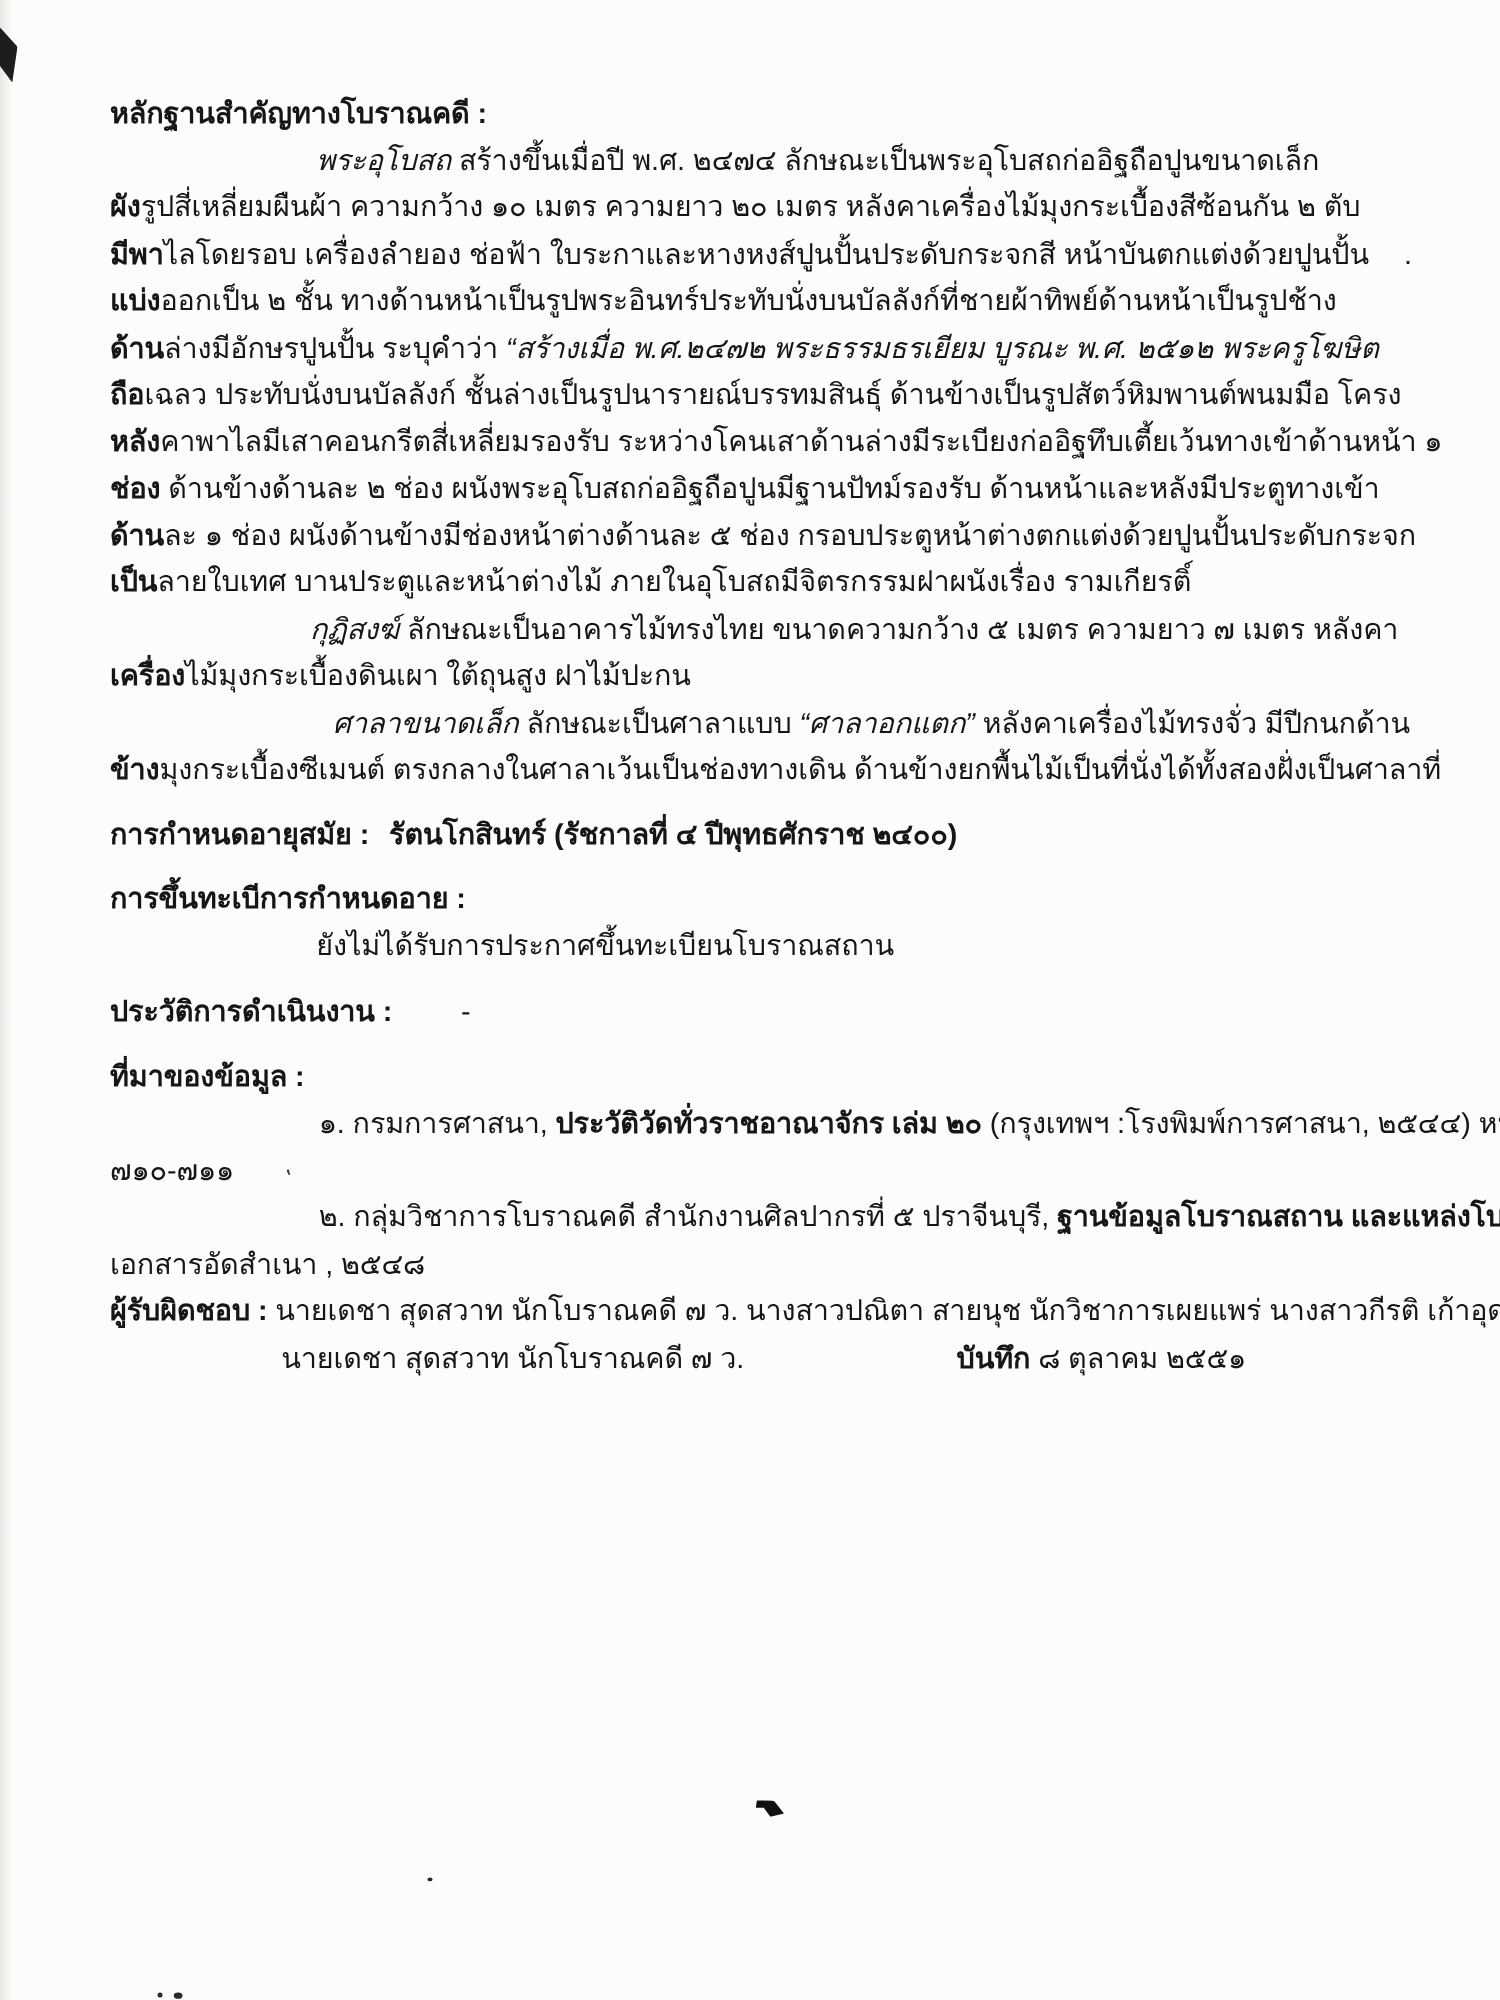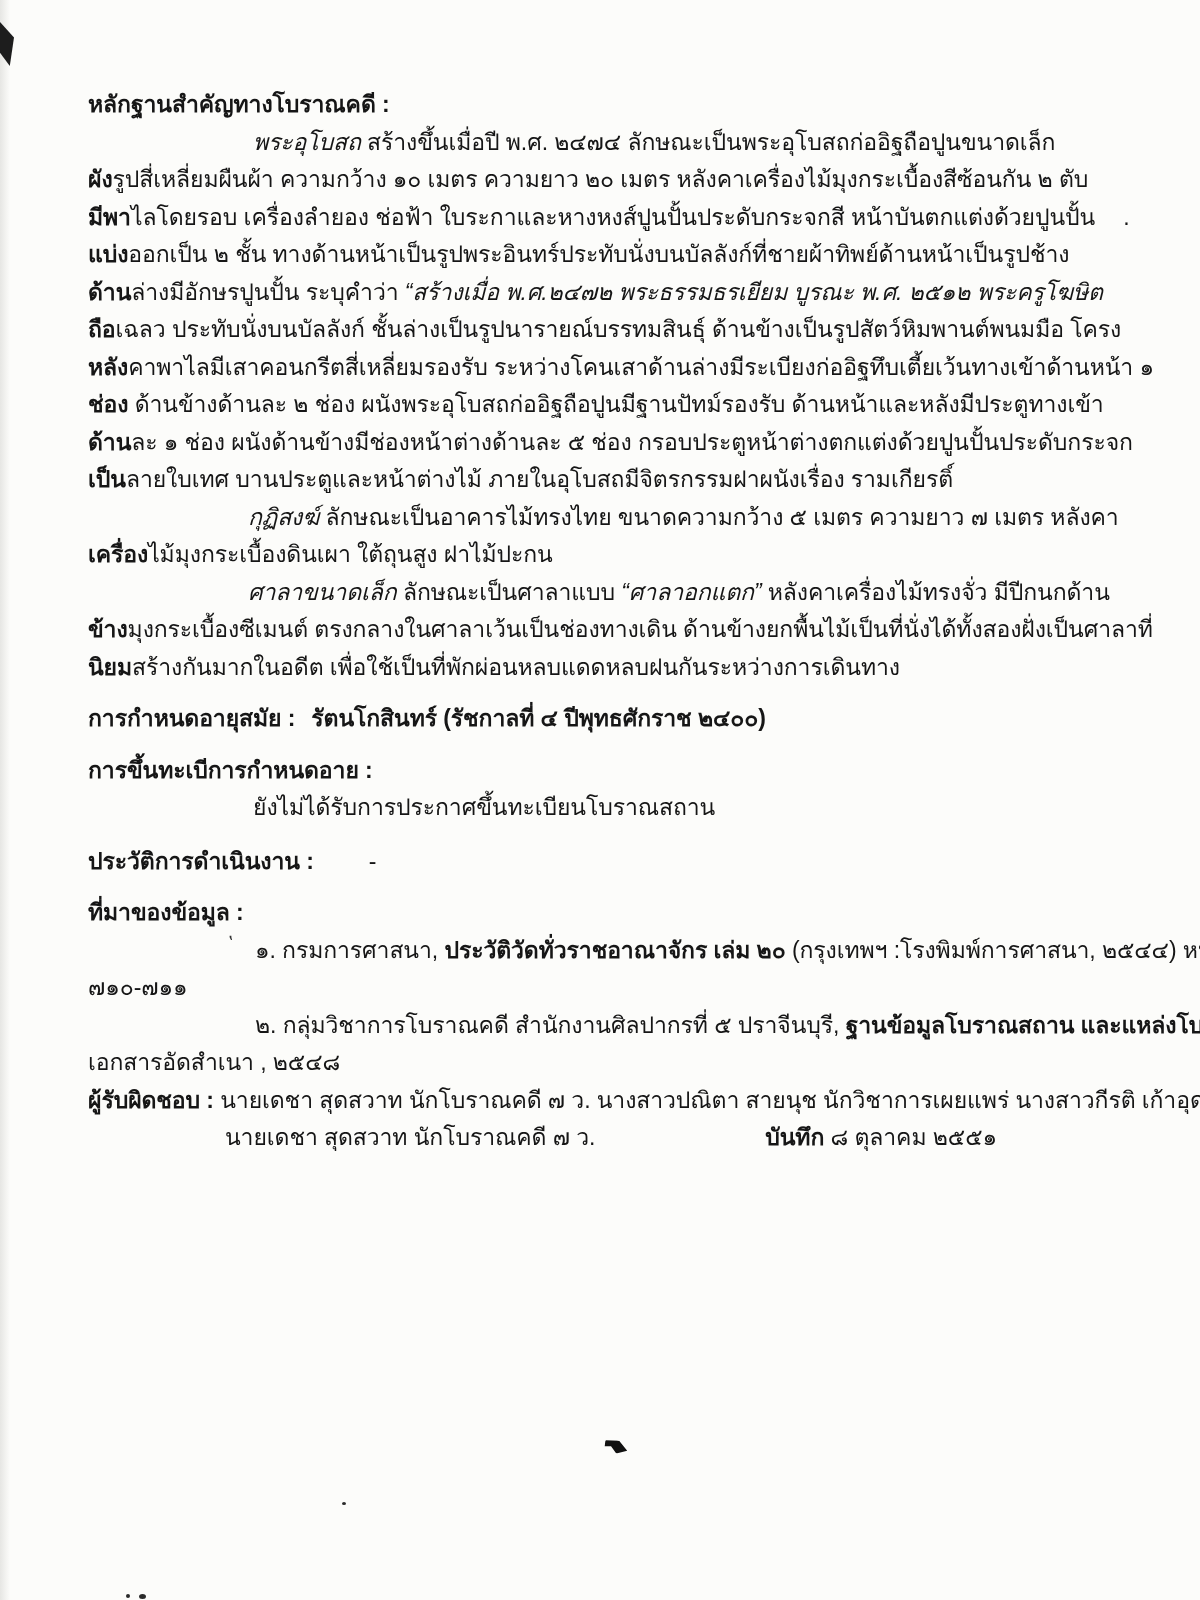--- a/index.html
+++ b/index.html
@@ -8,21 +8,21 @@
     background:#fcfcfa;
     color:#161616;
     font-family:"Liberation Sans","DejaVu Sans",sans-serif;
   }
   
   .page-edge-left{
     position:absolute;left:0;top:0;width:10px;height:1600px;
     background:linear-gradient(to right, rgba(190,190,186,.35), rgba(190,190,186,0));
     pointer-events:none;
   }
-  #doc{position:absolute;left:88px;top:86px;width:1040px;}
+  #doc{position:absolute;left:88px;top:72px;width:1040px;}
   .line{
     height:37.5px;line-height:37.5px;font-size:23px;
     white-space:nowrap;letter-spacing:-0.1px;
   }
   .bold{font-weight:bold;}
   .italic{font-style:italic;}
   .artifact{position:absolute;pointer-events:none;}
   .wedge{
     background:#1d1d1d;
     clip-path:polygon(0 0, 100% 35%, 70% 100%, 0 70%);
@@ -48,23 +48,22 @@
     <div class="line"><span class="bold">มีพา</span><span>ไลโดยรอบ เครื่องลำยอง ช่อฟ้า ใบระกาและหางหงส์ปูนปั้นประดับกระจกสี หน้าบันตกแต่งด้วยปูนปั้น</span><span style="margin-left: 28px;">.</span></div>
     <div class="line"><span class="bold">แบ่ง</span><span>ออกเป็น ๒ ชั้น ทางด้านหน้าเป็นรูปพระอินทร์ประทับนั่งบนบัลลังก์ที่ชายผ้าทิพย์ด้านหน้าเป็นรูปช้าง</span></div>
     <div class="line"><span class="bold">ด้าน</span><span>ล่างมีอักษรปูนปั้น ระบุคำว่า </span><span class="italic">“สร้างเมื่อ พ.ศ.๒๔๗๒ พระธรรมธรเยียม บูรณะ พ.ศ. ๒๕๑๒ พระครูโฆษิต</span></div>
     <div class="line"><span class="bold">ถือ</span><span>เฉลว ประทับนั่งบนบัลลังก์ ชั้นล่างเป็นรูปนารายณ์บรรทมสินธุ์ ด้านข้างเป็นรูปสัตว์หิมพานต์พนมมือ โครง</span></div>
     <div class="line"><span class="bold">หลัง</span><span>คาพาไลมีเสาคอนกรีตสี่เหลี่ยมรองรับ ระหว่างโคนเสาด้านล่างมีระเบียงก่ออิฐทึบเตี้ยเว้นทางเข้าด้านหน้า ๑</span></div>
     <div class="line"><span class="bold">ช่อง</span><span> ด้านข้างด้านละ ๒ ช่อง  ผนังพระอุโบสถก่ออิฐถือปูนมีฐานปัทม์รองรับ ด้านหน้าและหลังมีประตูทางเข้า</span></div>
     <div class="line"><span class="bold">ด้าน</span><span>ละ ๑ ช่อง ผนังด้านข้างมีช่องหน้าต่างด้านละ ๕ ช่อง กรอบประตูหน้าต่างตกแต่งด้วยปูนปั้นประดับกระจก</span></div>
     <div class="line"><span class="bold">เป็น</span><span>ลายใบเทศ บานประตูและหน้าต่างไม้ ภายในอุโบสถมีจิตรกรรมฝาผนังเรื่อง รามเกียรติ์</span></div>
     <div class="line" style="padding-left: 160px;"><span class="italic">กุฏิสงฆ์</span><span>  ลักษณะเป็นอาคารไม้ทรงไทย ขนาดความกว้าง ๕ เมตร ความยาว ๗ เมตร หลังคา</span></div>
     <div class="line"><span class="bold">เครื่อง</span><span>ไม้มุงกระเบื้องดินเผา ใต้ถุนสูง ฝาไม้ปะกน</span></div>
-    <div class="line" style="padding-left: 160px;"><span class="italic">ศาลาขนาดเล็ก</span><span> ลักษณะเป็นศาลาแบบ </span><span class="italic">“ศาลาอกแตก”</span><span> หลังคาเครื่องไม้ทรงจั่ว มีปีกนกด้าน</span></div>
+    <div class="line" style="padding-left: 160px; text-align: right;"><span class="italic">ศาลาขนาดเล็ก</span><span> ลักษณะเป็นศาลาแบบ </span><span class="italic">“ศาลาอกแตก”</span><span> หลังคาเครื่องไม้ทรงจั่ว มีปีกนกด้าน</span></div>
     <div class="line"><span class="bold">ข้าง</span><span>มุงกระเบื้องซีเมนต์ ตรงกลางในศาลาเว้นเป็นช่องทางเดิน ด้านข้างยกพื้นไม้เป็นที่นั่งได้ทั้งสองฝั่งเป็นศาลาที่</span></div>
-    <div class="line"><span class="bold">นิยม</span><span>สร้างกันมากในอดีต เพื่อใช้เป็นที่พักผ่อนหลบแดดหลบฝนกันระหว่างการเดินทาง</span></div>
     <div class="line" style="margin-top: 14px;"><span class="bold">การกำหนดอายุสมัย :</span><span style="margin-left: 16px; font-weight: bold;">รัตนโกสินทร์ (รัชกาลที่ ๔ ปีพุทธศักราช  ๒๔๐๐)</span></div>
     <div class="line" style="margin-top: 14px;"><span class="bold">การขึ้นทะเบีการกำหนดอาย :</span></div>
     <div class="line" style="padding-left: 165px;"><span>ยังไม่ได้รับการประกาศขึ้นทะเบียนโบราณสถาน</span></div>
     <div class="line" style="margin-top: 16px;"><span class="bold">ประวัติการดำเนินงาน :</span><span style="margin-left: 55px;">-</span></div>
     <div class="line" style="margin-top: 14px;"><span class="bold">ที่มาของข้อมูล :</span></div>
     <div class="line" style="padding-left: 167px;"><span>๑. กรมการศาสนา, </span><span class="bold">ประวัติวัดทั่วราชอาณาจักร เล่ม ๒๐</span><span> (กรุงเทพฯ :โรงพิมพ์การศาสนา, ๒๕๔๔) หน้า</span></div>
     <div class="line"><span>๗๑๐-๗๑๑</span></div>
     <div class="line" style="padding-left: 167px;"><span>๒. กลุ่มวิชาการโบราณคดี สำนักงานศิลปากรที่ ๕ ปราจีนบุรี, </span><span class="bold">ฐานข้อมูลโบราณสถาน และแหล่งโบราณคดี</span></div>
     <div class="line"><span>เอกสารอัดสำเนา , ๒๕๔๘</span></div>
     <div class="line"><span class="bold">ผู้รับผิดชอบ :</span><span> นายเดชา  สุดสวาท นักโบราณคดี ๗ ว. นางสาวปณิตา  สายนุช  นักวิชาการเผยแพร่  นางสาวกีรติ  เก้าอุดม</span></div>

